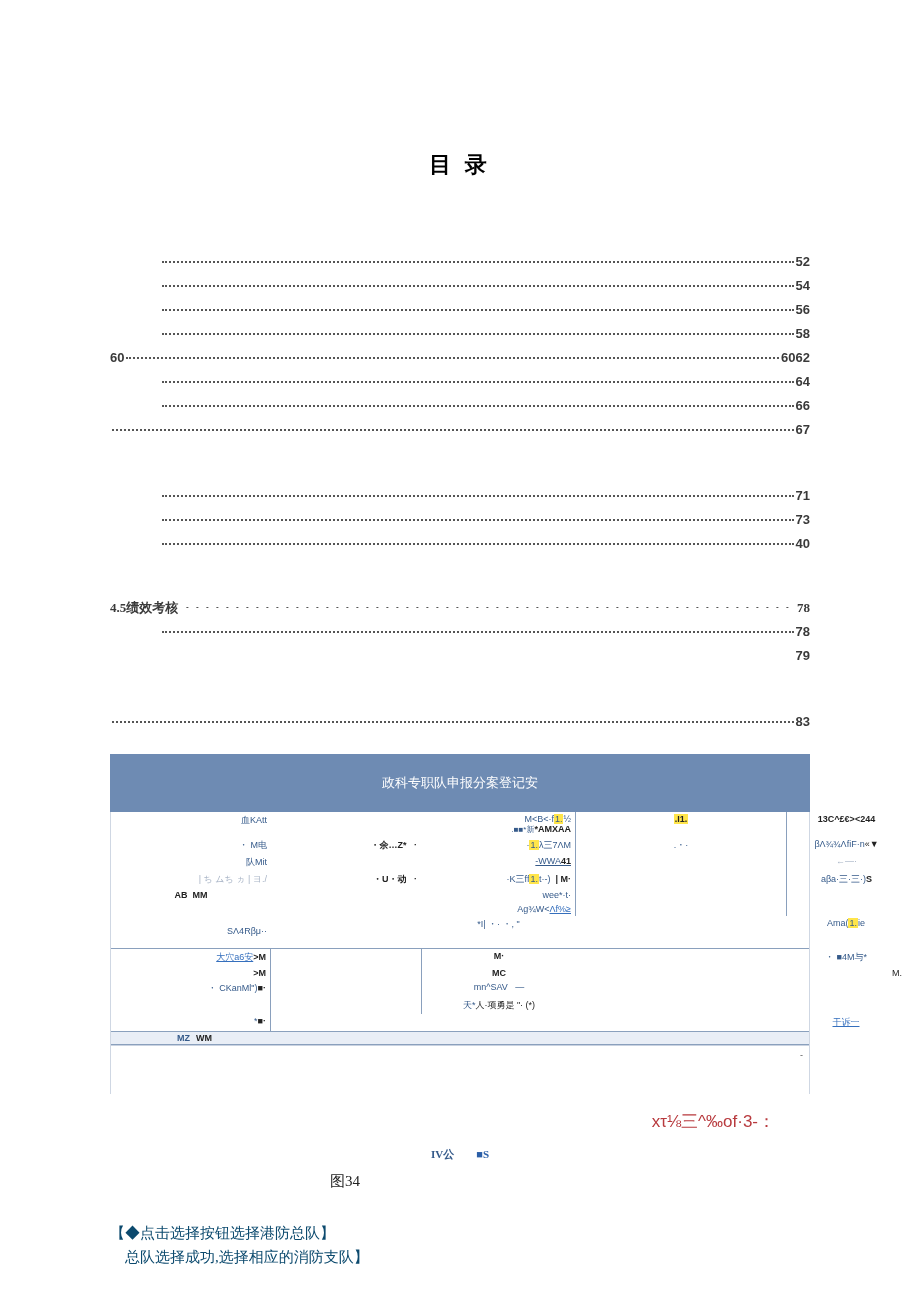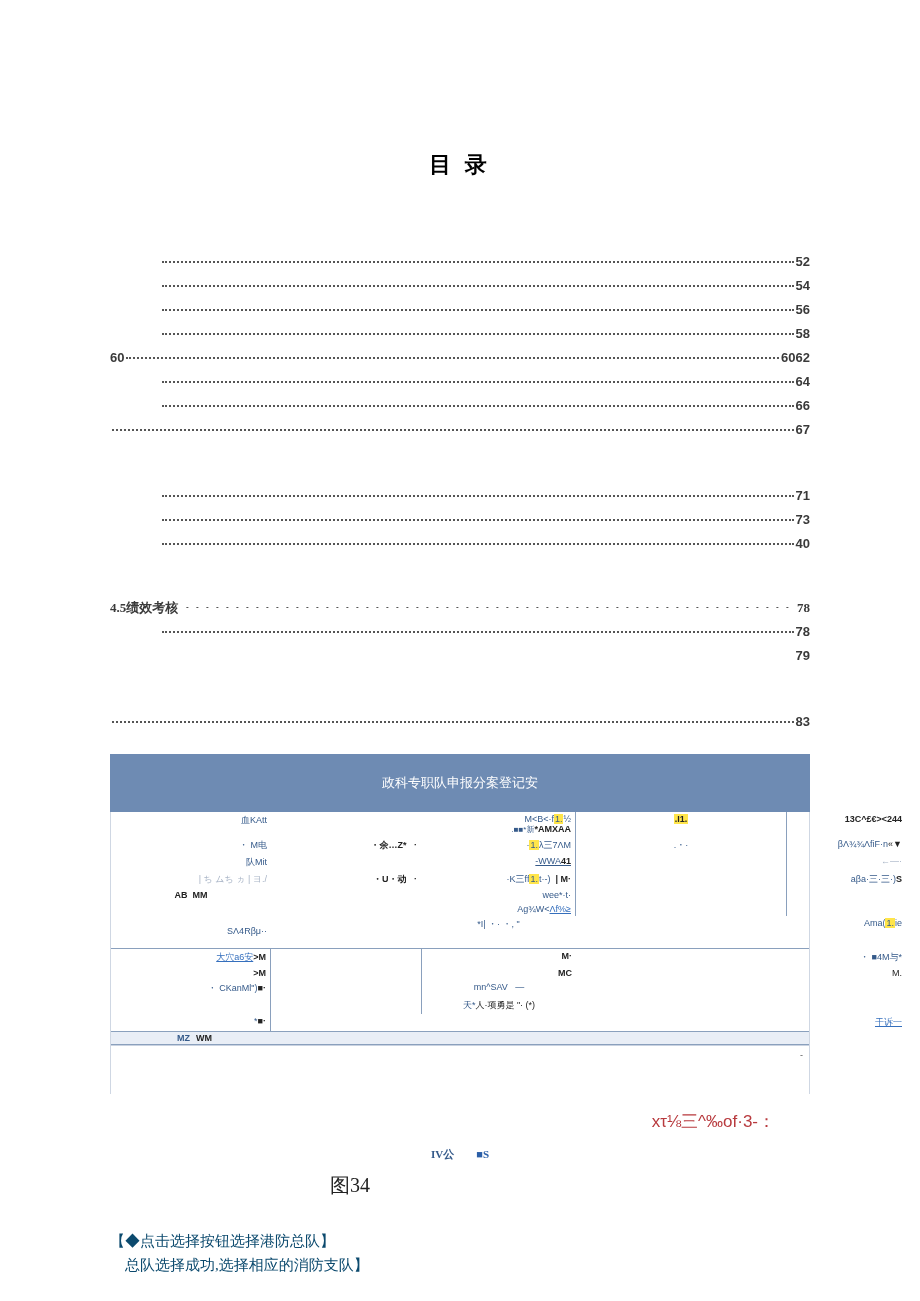--- a/index.html
+++ b/index.html
@@ -77,21 +77,21 @@
     display: grid;
     grid-template-columns: 160px 150px 155px 210px 120px;
     font-size: 9px;
   }
   .form-grid > div {
     padding: 2px 4px;
     white-space: nowrap;
     overflow: hidden;
   }
   .lbl { text-align: right; color: #355a8a; }
-  .val { text-align: right; color: #355a8a; }
+  .val { text-align: center; color: #355a8a; }
   .cell-bl { border-left: 1px solid #8aa0bd; }
   .cell-br { border-right: 1px solid #8aa0bd; }
   .cell-bt { border-top: 1px solid #8aa0bd; }
   .hl { background: #ffe54a; padding: 0 1px; }
   .link { color: #356fbd; text-decoration: underline; }
   .black { color: #222; }
   .bold { font-weight: bold; }
   .dim { color: #a8b4c6; }
   .sym { font-size: 8px; }
   .row-bar {
@@ -117,21 +117,21 @@
     padding-right: 35px;
   }
   .footer-row {
     text-align: center;
     font-size: 11px;
     margin-top: 14px;
     color: #355a8a;
   }
   .footer-row .sq { color: #2b5fa8; }
   .caption {
-    font-size: 20px;
+    font-size: 15px;
     font-family: "SimSun", serif;
     margin: 10px 0 22px 220px;
     color: #222;
   }
   .instructions {
     font-size: 15px;
     font-family: "SimSun", serif;
     line-height: 1.6;
     color: #0c4a6e;
     margin-top: 30px;

